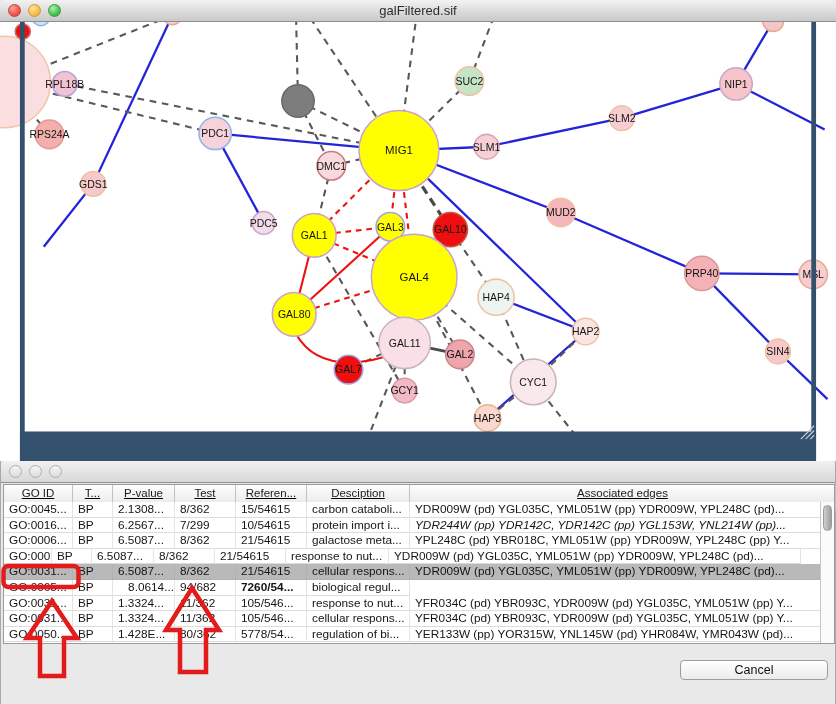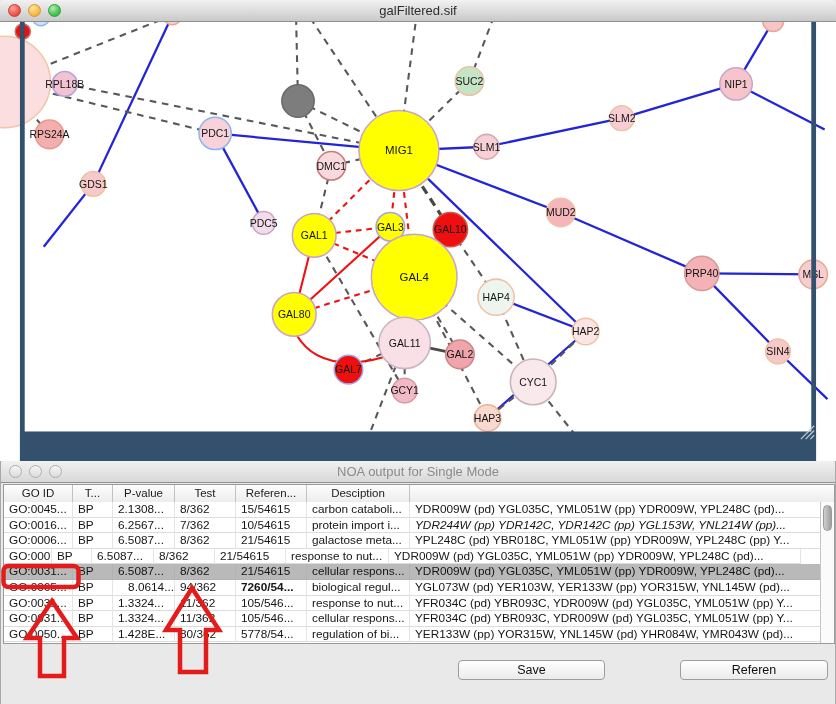--- a/index.html
+++ b/index.html
@@ -22,21 +22,21 @@
   .net-area{position:absolute;top:22px;left:0;width:836px;height:439px;background:#fff;}
   .net-area svg{display:block;}
 
   .win-bottom{position:absolute;top:461px;left:0;width:836px;height:243px;background:#e9e9e9;
               border-left:1px solid #a8a8a8;border-right:1px solid #a8a8a8;}
 
   
   .tablebox{position:absolute;top:23px;left:2px;width:832px;height:160px;background:#fff;
             border:1px solid #9a9a9a;}
   .thead{position:absolute;top:0;left:0;right:0;height:27px;display:flex;
-         background:linear-gradient(#fdfdfd,#e4e4e4);border-bottom:1px solid #b0b0b0;}
+         background:linear-gradient(#fdfdfd,#e4e4e4);border-bottom:1px solid #b0b0b0;text-decoration:underline;}
   .th{flex:0 0 auto;font-size:11.5px;color:#1c1c1c;text-align:center;line-height:16px;
       border-right:1px solid #c2c2c2;overflow:hidden;white-space:nowrap;}
   .tbody{position:absolute;top:17px;left:0;width:818px;bottom:0;overflow:hidden;}
   .tr{display:flex;height:15.6px;background:#fff;}
   .tr.selected{background:#b9b9b9;}
   .td{flex:0 0 auto;font-size:11.8px;color:#151515;line-height:15.4px;padding-left:5px;
       white-space:nowrap;overflow:hidden;border-right:1px solid #e4e4e4;border-bottom:1px solid #dcdcdc;}
   .tr.selected .td{border-color:#b2b2b2;}
   .vscroll{position:absolute;top:17px;right:0;bottom:0;width:14px;background:#fbfbfb;
            border-left:1px solid #c6c6c6;}
@@ -198,47 +198,47 @@
     </div>
   </div>
 
   <div class="win-bottom">
     <div class="titlebar inactive">
       <div class="lights">
         <span class="light off"></span>
         <span class="light off"></span>
         <span class="light off"></span>
       </div>
-      <span>NOA output for Single Mode</span>
     </div>
 
     <div class="tablebox">
       <div class="thead" id="thead">
           <div class="th" style="width: 69px;">GO ID</div>
           <div class="th" style="width: 40px;">T...</div>
           <div class="th" style="width: 62px;">P-value</div>
           <div class="th" style="width: 61px;">Test</div>
           <div class="th" style="width: 71px;">Referen...</div>
           <div class="th" style="width: 103px;">Desciption</div>
+          <div class="th" style="width: 426px;">Associated edges</div>
         </div>
       <div class="tbody" id="tbody">
           <div class="tr">
             <div class="td" style="width: 69px;">GO:0045...</div>
             <div class="td" style="width: 40px;">BP</div>
             <div class="td" style="width: 62px;">2.1308...</div>
             <div class="td" style="width: 61px;">8/362</div>
             <div class="td" style="width: 71px;">15/54615</div>
             <div class="td" style="width: 103px;">carbon cataboli...</div>
             <div class="td" style="width: 412px;">YDR009W (pd) YGL035C, YML051W (pp) YDR009W, YPL248C (pd)...</div>
           </div>
           <div class="tr">
             <div class="td" style="width: 69px;">GO:0016...</div>
             <div class="td" style="width: 40px;">BP</div>
             <div class="td" style="width: 62px;">6.2567...</div>
-            <div class="td" style="width: 61px;">7/362</div>
+            <div class="td" style="width: 61px;">7/299</div>
             <div class="td" style="width: 71px;">10/54615</div>
             <div class="td" style="width: 103px;">protein import i...</div>
             <div class="td" style="width: 412px; font-style: italic;">YDR244W (pp) YDR142C, YDR142C (pp) YGL153W, YNL214W (pp)...</div>
           </div>
           <div class="tr">
             <div class="td" style="width: 69px;">GO:0006...</div>
             <div class="td" style="width: 40px;">BP</div>
             <div class="td" style="width: 62px;">6.5087...</div>
             <div class="td" style="width: 61px;">8/362</div>
             <div class="td" style="width: 71px;">21/54615</div>
@@ -260,24 +260,23 @@
             <div class="td" style="width: 62px;">6.5087...</div>
             <div class="td" style="width: 61px;">8/362</div>
             <div class="td" style="width: 71px;">21/54615</div>
             <div class="td" style="width: 103px;">cellular respons...</div>
             <div class="td" style="width: 412px;">YDR009W (pd) YGL035C, YML051W (pp) YDR009W, YPL248C (pd)...</div>
           </div>
           <div class="tr">
             <div class="td" style="width: 69px;">GO:0065...</div>
             <div class="td" style="width: 40px;">BP</div>
             <div class="td" style="width: 62px; text-align: right;">8.0614...</div>
-            <div class="td" style="width: 61px;">94/362</div>
+            <div class="td" style="width: 61px;">94/682</div>
             <div class="td" style="width: 71px; font-weight: bold;">7260/54...</div>
             <div class="td" style="width: 103px;">biological regul...</div>
-            <div class="td" style="width: 412px;">YGL073W (pd) YER103W, YER133W (pp) YOR315W, YNL145W (pd)...</div>
           </div>
           <div class="tr">
             <div class="td" style="width: 69px;">GO:0031...</div>
             <div class="td" style="width: 40px;">BP</div>
             <div class="td" style="width: 62px;">1.3324...</div>
             <div class="td" style="width: 61px;">11/362</div>
             <div class="td" style="width: 71px;">105/546...</div>
             <div class="td" style="width: 103px;">response to nut...</div>
             <div class="td" style="width: 412px;">YFR034C (pd) YBR093C, YDR009W (pd) YGL035C, YML051W (pp) Y...</div>
           </div>
@@ -298,22 +297,21 @@
             <div class="td" style="width: 71px;">5778/54...</div>
             <div class="td" style="width: 103px;">regulation of bi...</div>
             <div class="td" style="width: 412px;">YER133W (pp) YOR315W, YNL145W (pd) YHR084W, YMR043W (pd)...</div>
           </div>
         </div>
       <div class="vscroll">
         <div class="vthumb"></div>
       </div>
     </div>
 
-    <button class="btn btn-save">Save</button>
-    <button class="btn btn-cancel">Referen</button>
+    <button class="btn btn-cancel">Cancel</button>
   </div>
 
   <svg class="annsvg">
     <rect class="ann" x="3.5" y="566" width="75" height="21" rx="5" stroke="#e41b1b"></rect>
     <polygon class="ann" points="52,601 77,638 64,638 64,676 40,676 40,638 27,638" stroke="#e41b1b"></polygon>
     <polygon class="ann" points="192,588 219,630 206,630 206,672 180,672 180,630 166,630" stroke="#e41b1b"></polygon>
   </svg>
 </div>
 
 </body></html>

